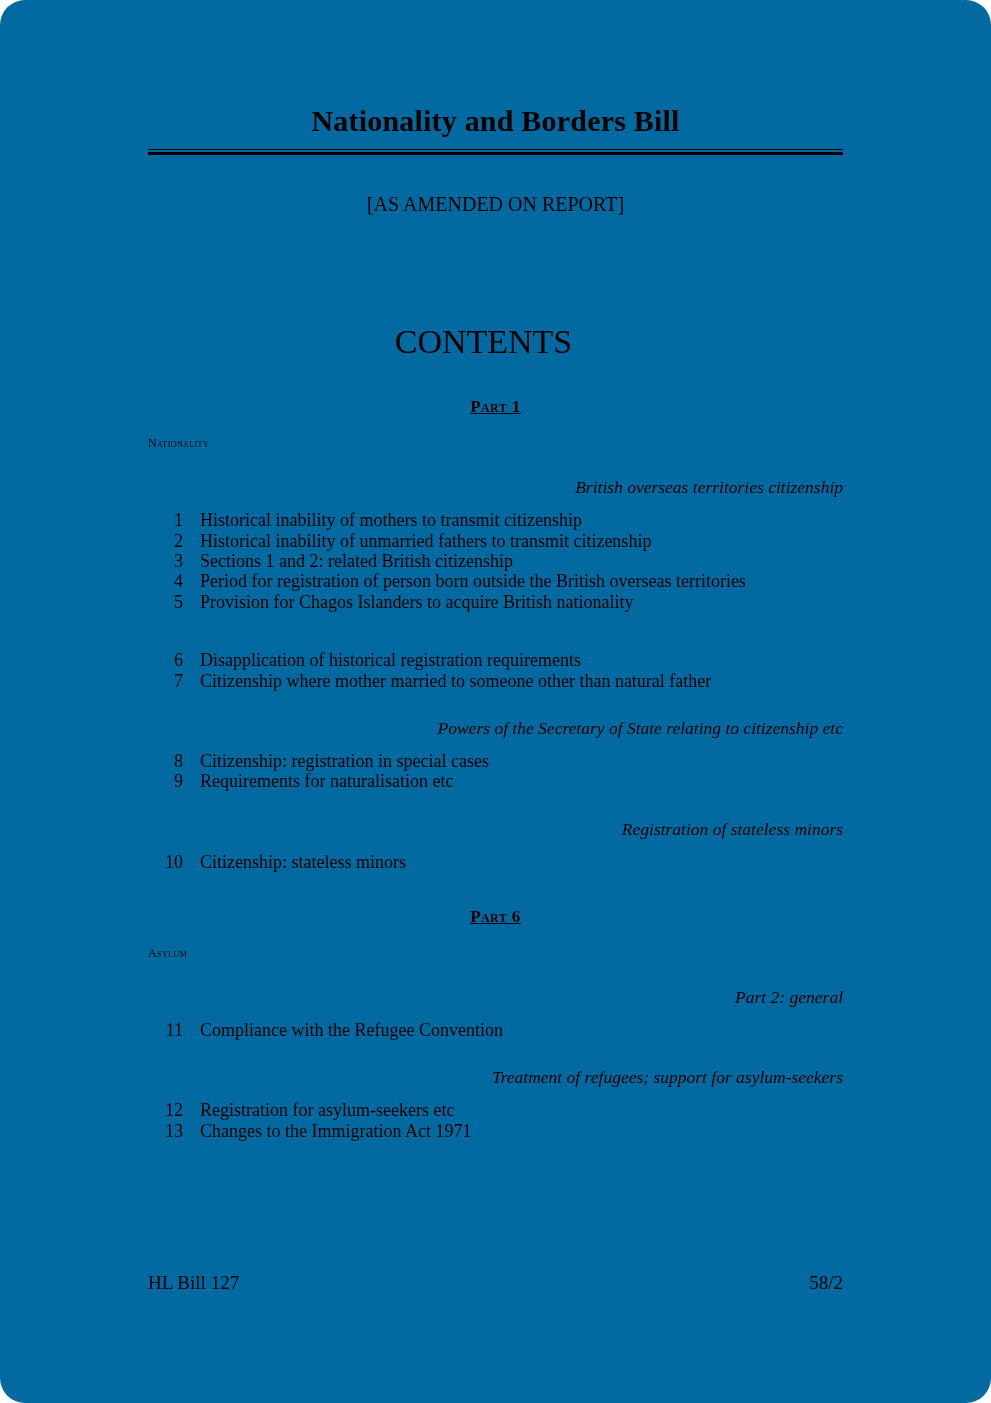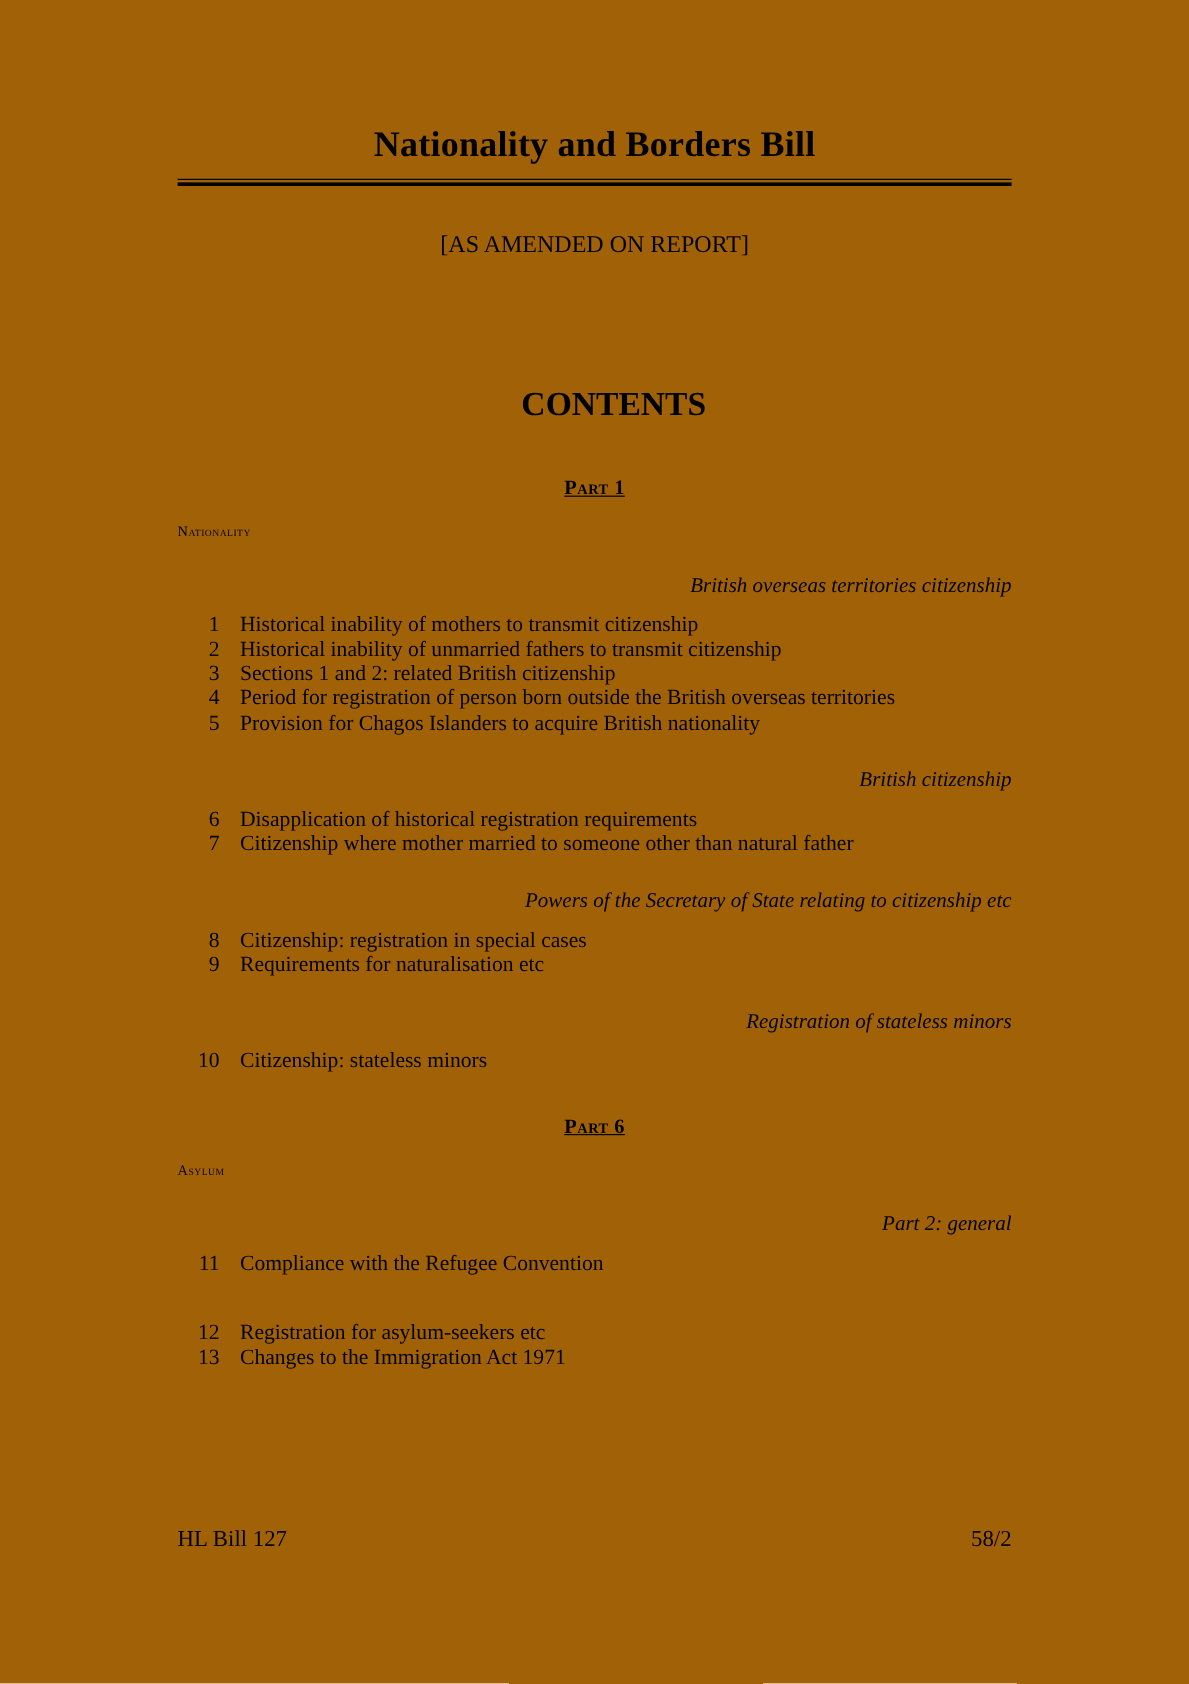--- a/index.html
+++ b/index.html
@@ -11,23 +11,24 @@
   body {
     font-family: "Liberation Serif", "DejaVu Serif", serif;
     color: #000000;
     -webkit-font-smoothing: antialiased;
   }
   .page {
     position: relative;
     width: 991px;
     height: 1403px;
     margin: 0 auto;
-    background: #a16207;
+    background: #0369a1;
     overflow: hidden;
     box-sizing: border-box;
+    border-radius: 25px;
   }
 
   
   .title-block {
     position: absolute;
     left: 148px;
     top: 104px;
     width: 695px;
   }
   .doc-title {
@@ -63,27 +64,26 @@
     top: 192px;
     width: 695px;
     text-align: center;
     font-size: 20px;
     line-height: 1.2;
   }
 
   
   .contents-heading {
     position: absolute;
-    left: 164px;
+    left: 136px;
     top: 322px;
     width: 695px;
     text-align: center;
-    font-size: 28px;
+    font-size: 34px;
     line-height: 1.15;
-    font-weight: bold;
   }
 
   
   .body-col {
     position: absolute;
     left: 148px;
     top: 396px;
     width: 695px;
   }
 
@@ -192,21 +192,20 @@
         <li class="clause-item">
           <span class="clause-num">4</span>
           <span class="clause-text">Period for registration of person born outside the British overseas territories</span>
         </li>
         <li class="clause-item">
           <span class="clause-num">5</span>
           <span class="clause-text">Provision for Chagos Islanders to acquire British nationality</span>
         </li>
       </ul>
       <div class="gap-list-to-group"></div>
-      <div class="group-heading">British citizenship</div>
       <div class="gap-group-to-list"></div>
       <ul class="clause-list">
         <li class="clause-item">
           <span class="clause-num">6</span>
           <span class="clause-text">Disapplication of historical registration requirements</span>
         </li>
         <li class="clause-item">
           <span class="clause-num">7</span>
           <span class="clause-text">Citizenship where mother married to someone other than natural father</span>
         </li>
@@ -240,20 +239,21 @@
       <div class="gap-section-to-group"></div>
       <div class="group-heading">Part 2: general</div>
       <div class="gap-group-to-list"></div>
       <ul class="clause-list">
         <li class="clause-item">
           <span class="clause-num">11</span>
           <span class="clause-text">Compliance with the Refugee Convention</span>
         </li>
       </ul>
       <div class="gap-list-to-group"></div>
+      <div class="group-heading">Treatment of refugees; support for asylum-seekers</div>
       <div class="gap-group-to-list"></div>
       <ul class="clause-list">
         <li class="clause-item">
           <span class="clause-num">12</span>
           <span class="clause-text">Registration for asylum-seekers etc</span>
         </li>
         <li class="clause-item">
           <span class="clause-num">13</span>
           <span class="clause-text">Changes to the Immigration Act 1971</span>
         </li>

